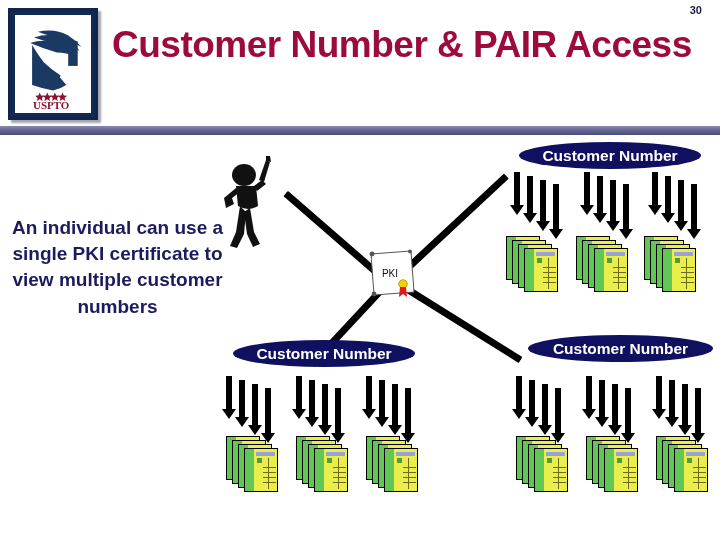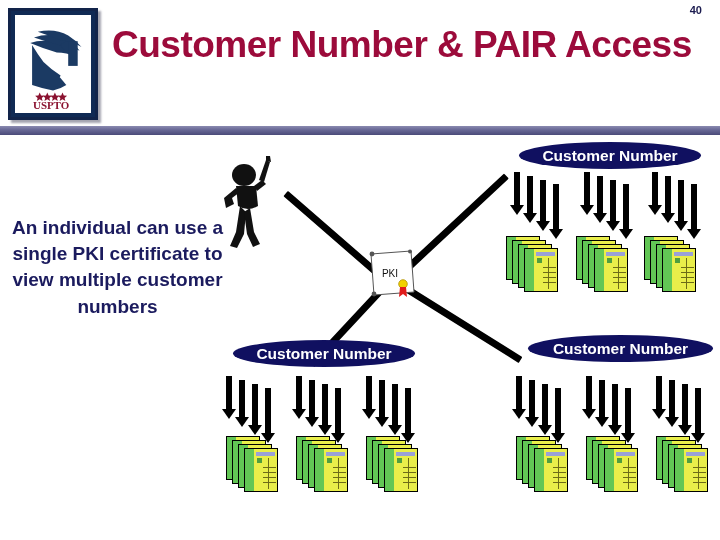--- a/index.html
+++ b/index.html
@@ -66,21 +66,21 @@
        background:#9aa0d8;}
   .doc .sq{position:absolute;left:11.5px;top:9px;width:5px;height:5px;
        background:#4f9e3e;}
   .doc .ln{position:absolute;left:18px;height:1.3px;background:#6d6b17;}
   .doc .vr{position:absolute;left:23px;top:9px;width:1.2px;height:31px;
        background:#6d6b17;}
 </style>
 </head>
 <body>
 
-<div id="slide-number">40</div>
+<div id="slide-number">30</div>
 
 <div id="logo-frame">
   <div id="logo-inner">
     <svg id="logo-art" viewBox="0 0 80 100" preserveAspectRatio="xMidYMid meet">
 
       <path d="M18 30 L18 72 Q30 76 40 78 Q44 70 48 62 Q38 56 30 48 Q24 40 18 30 Z" fill="#1b3a63"></path>
       <path d="M16 28 Q32 22 50 30 Q58 34 64 42 Q54 38 44 38 Q30 34 16 28 Z" fill="#1b3a63"></path>
       <path d="M20 22 Q38 16 54 24 Q62 28 68 36 Q56 30 46 30 Q32 26 20 22 Z" fill="#1b3a63"></path>
       <path d="M24 16 Q42 12 56 20 Q64 25 70 32 Q58 25 48 25 Q36 20 24 16 Z" fill="#1b3a63"></path>
 

